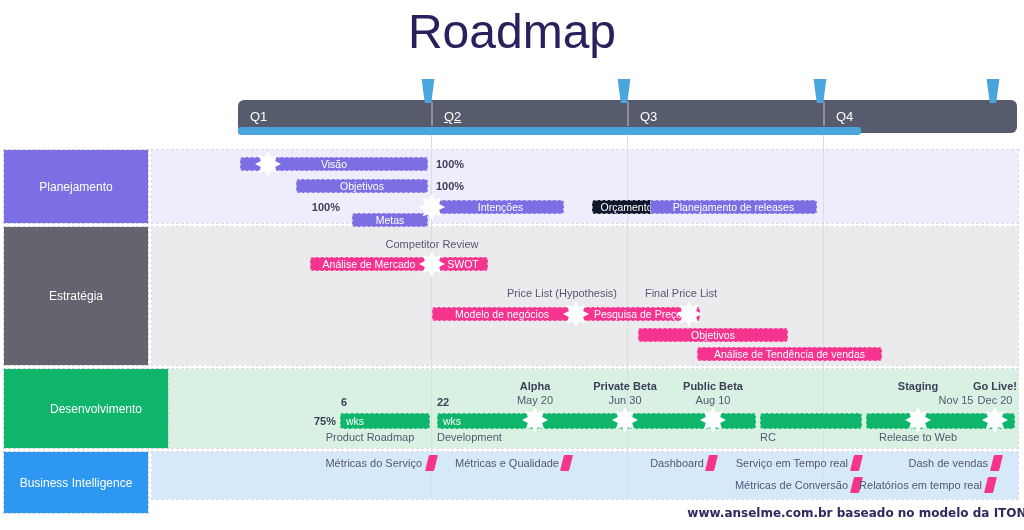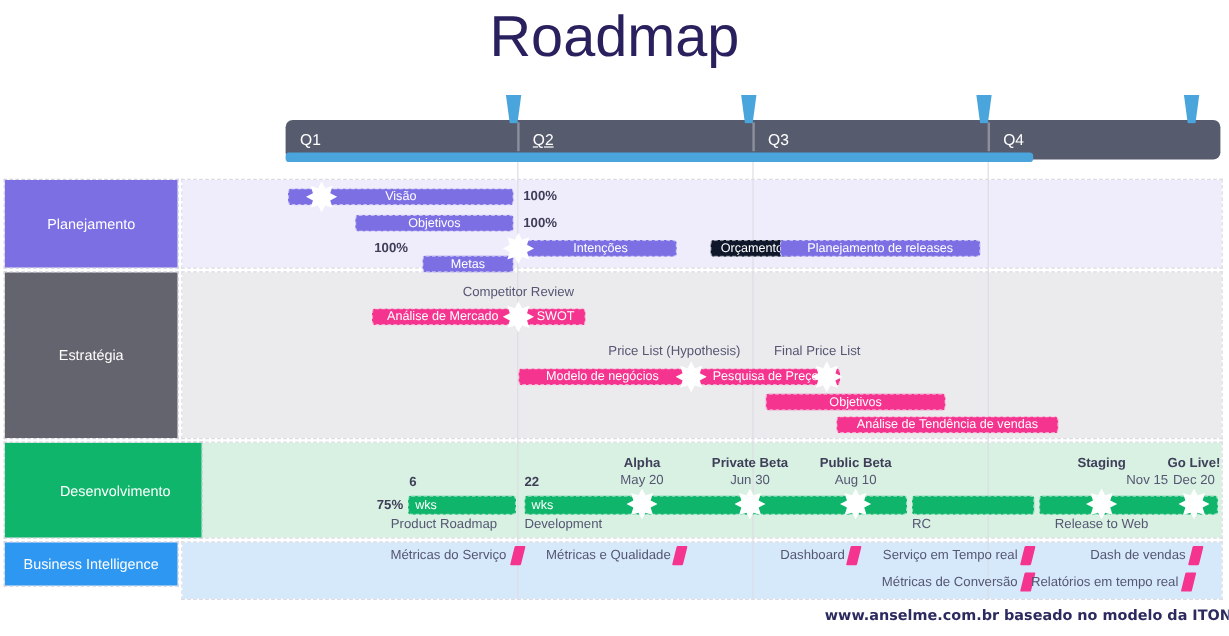--- a/index.html
+++ b/index.html
@@ -58,21 +58,21 @@
     <div class="flag" style="left: 420px; top: 79px; background: rgb(74, 165, 220);"></div>
     <div class="flag" style="left: 616px; top: 79px; background: rgb(74, 165, 220);"></div>
     <div class="flag" style="left: 812px; top: 79px; background: rgb(74, 165, 220);"></div>
     <div class="flag" style="left: 985px; top: 79px; background: rgb(74, 165, 220);"></div>
     <div class="lane-label" style="left: 4px; top: 150px; width: 144px; height: 73px; background: rgb(124, 111, 228);">Planejamento</div>
     <div class="lane-row" style="left: 152px; top: 150px; width: 866px; height: 73px; background: rgb(239, 237, 251);"></div>
     <div class="lane-label" style="left: 4px; top: 227px; width: 144px; height: 138px; background: rgb(100, 100, 110);">Estratégia</div>
     <div class="lane-row" style="left: 152px; top: 227px; width: 866px; height: 138px; background: rgb(235, 235, 238);"></div>
     <div class="lane-label" style="left: 4px; top: 369px; width: 144px; height: 79px; background: rgb(14, 181, 106); padding-left: 20px;">Desenvolvimento</div>
     <div class="lane-row" style="left: 152px; top: 369px; width: 866px; height: 79px; background: rgb(216, 241, 226);"></div>
-    <div class="lane-label" style="left: 4px; top: 452px; width: 144px; height: 36px; background: rgb(46, 151, 241);">Business Intelligence</div>
+    <div class="lane-label" style="left: 4px; top: 452px; width: 144px; height: 61px; background: rgb(46, 151, 241);">Business Intelligence</div>
     <div class="lane-row" style="left: 152px; top: 452px; width: 866px; height: 47px; background: rgb(214, 233, 251);"></div>
     <div class="bar" style="left: 240px; top: 157px; width: 188px; height: 14px; background: rgb(124, 111, 228); line-height: 12px;">Visão</div>
     <div class="bar" style="left: 296px; top: 179px; width: 132px; height: 14px; background: rgb(124, 111, 228); line-height: 12px;">Objetivos</div>
     <div class="bar" style="left: 352px; top: 200px; width: 76px; height: 14px; background: rgb(124, 111, 228); line-height: 12px; margin-top: 13px;">Metas</div>
     <div class="bar" style="left: 437px; top: 200px; width: 127px; height: 14px; background: rgb(124, 111, 228); line-height: 12px;">Intenções</div>
     <div class="bar" style="left: 568px; top: 200px; width: 69px; height: 14px; background: #0f172a; line-height: 12px; margin-left: 24px;">Orçamento</div>
     <div class="bar" style="left: 650px; top: 200px; width: 167px; height: 14px; background: rgb(124, 111, 228); line-height: 12px;">Planejamento de releases</div>
     <div class="bar" style="left: 310px; top: 257px; width: 118px; height: 14px; background: rgb(244, 52, 142); line-height: 12px;">Análise de Mercado</div>
     <div class="bar" style="left: 438px; top: 257px; width: 50px; height: 14px; background: rgb(244, 52, 142); line-height: 12px;">SWOT</div>
     <div class="bar" style="left: 432px; top: 307px; width: 140px; height: 14px; background: rgb(244, 52, 142); line-height: 12px;">Modelo de negócios</div>

